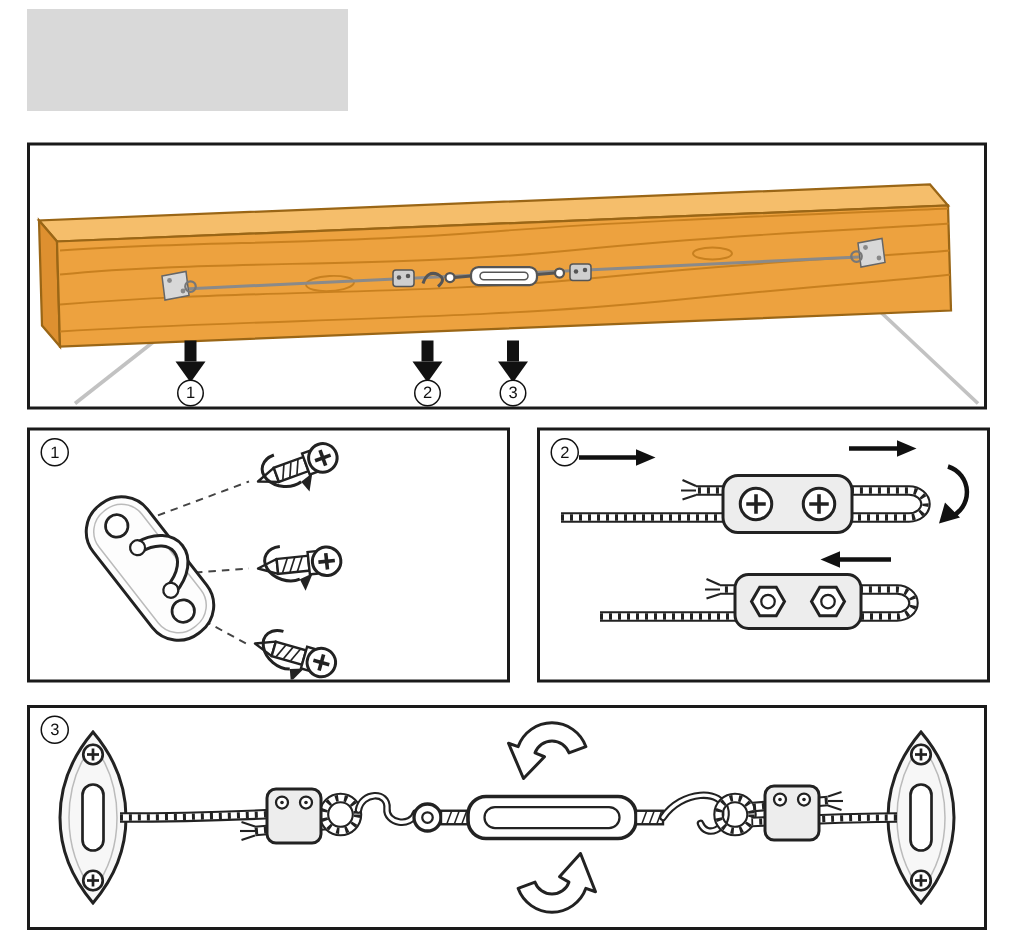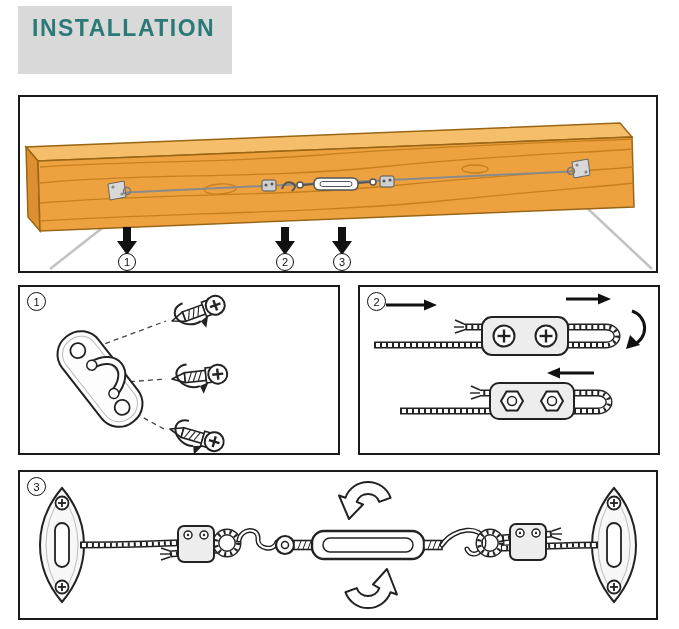--- a/index.html
+++ b/index.html
@@ -31,21 +31,20 @@
     display:flex;align-items:center;justify-content:center;font-size:11px;color:#111;background:#fff;
   }
   svg{display:block;}
 </style>
 </head>
 <body>
 
 <div class="page">
 
   <div class="header">
-    <div class="title-line">INSTALLATION</div>
   </div>
 
   <div class="panel" id="panel-overview">
     <svg width="636" height="174" viewBox="0 0 636 174">
       <defs>
         <clipPath id="beamFront">
             <polygon points="18,64 612,40 614,110 20,134"></polygon>
           </clipPath>
       </defs>
 

